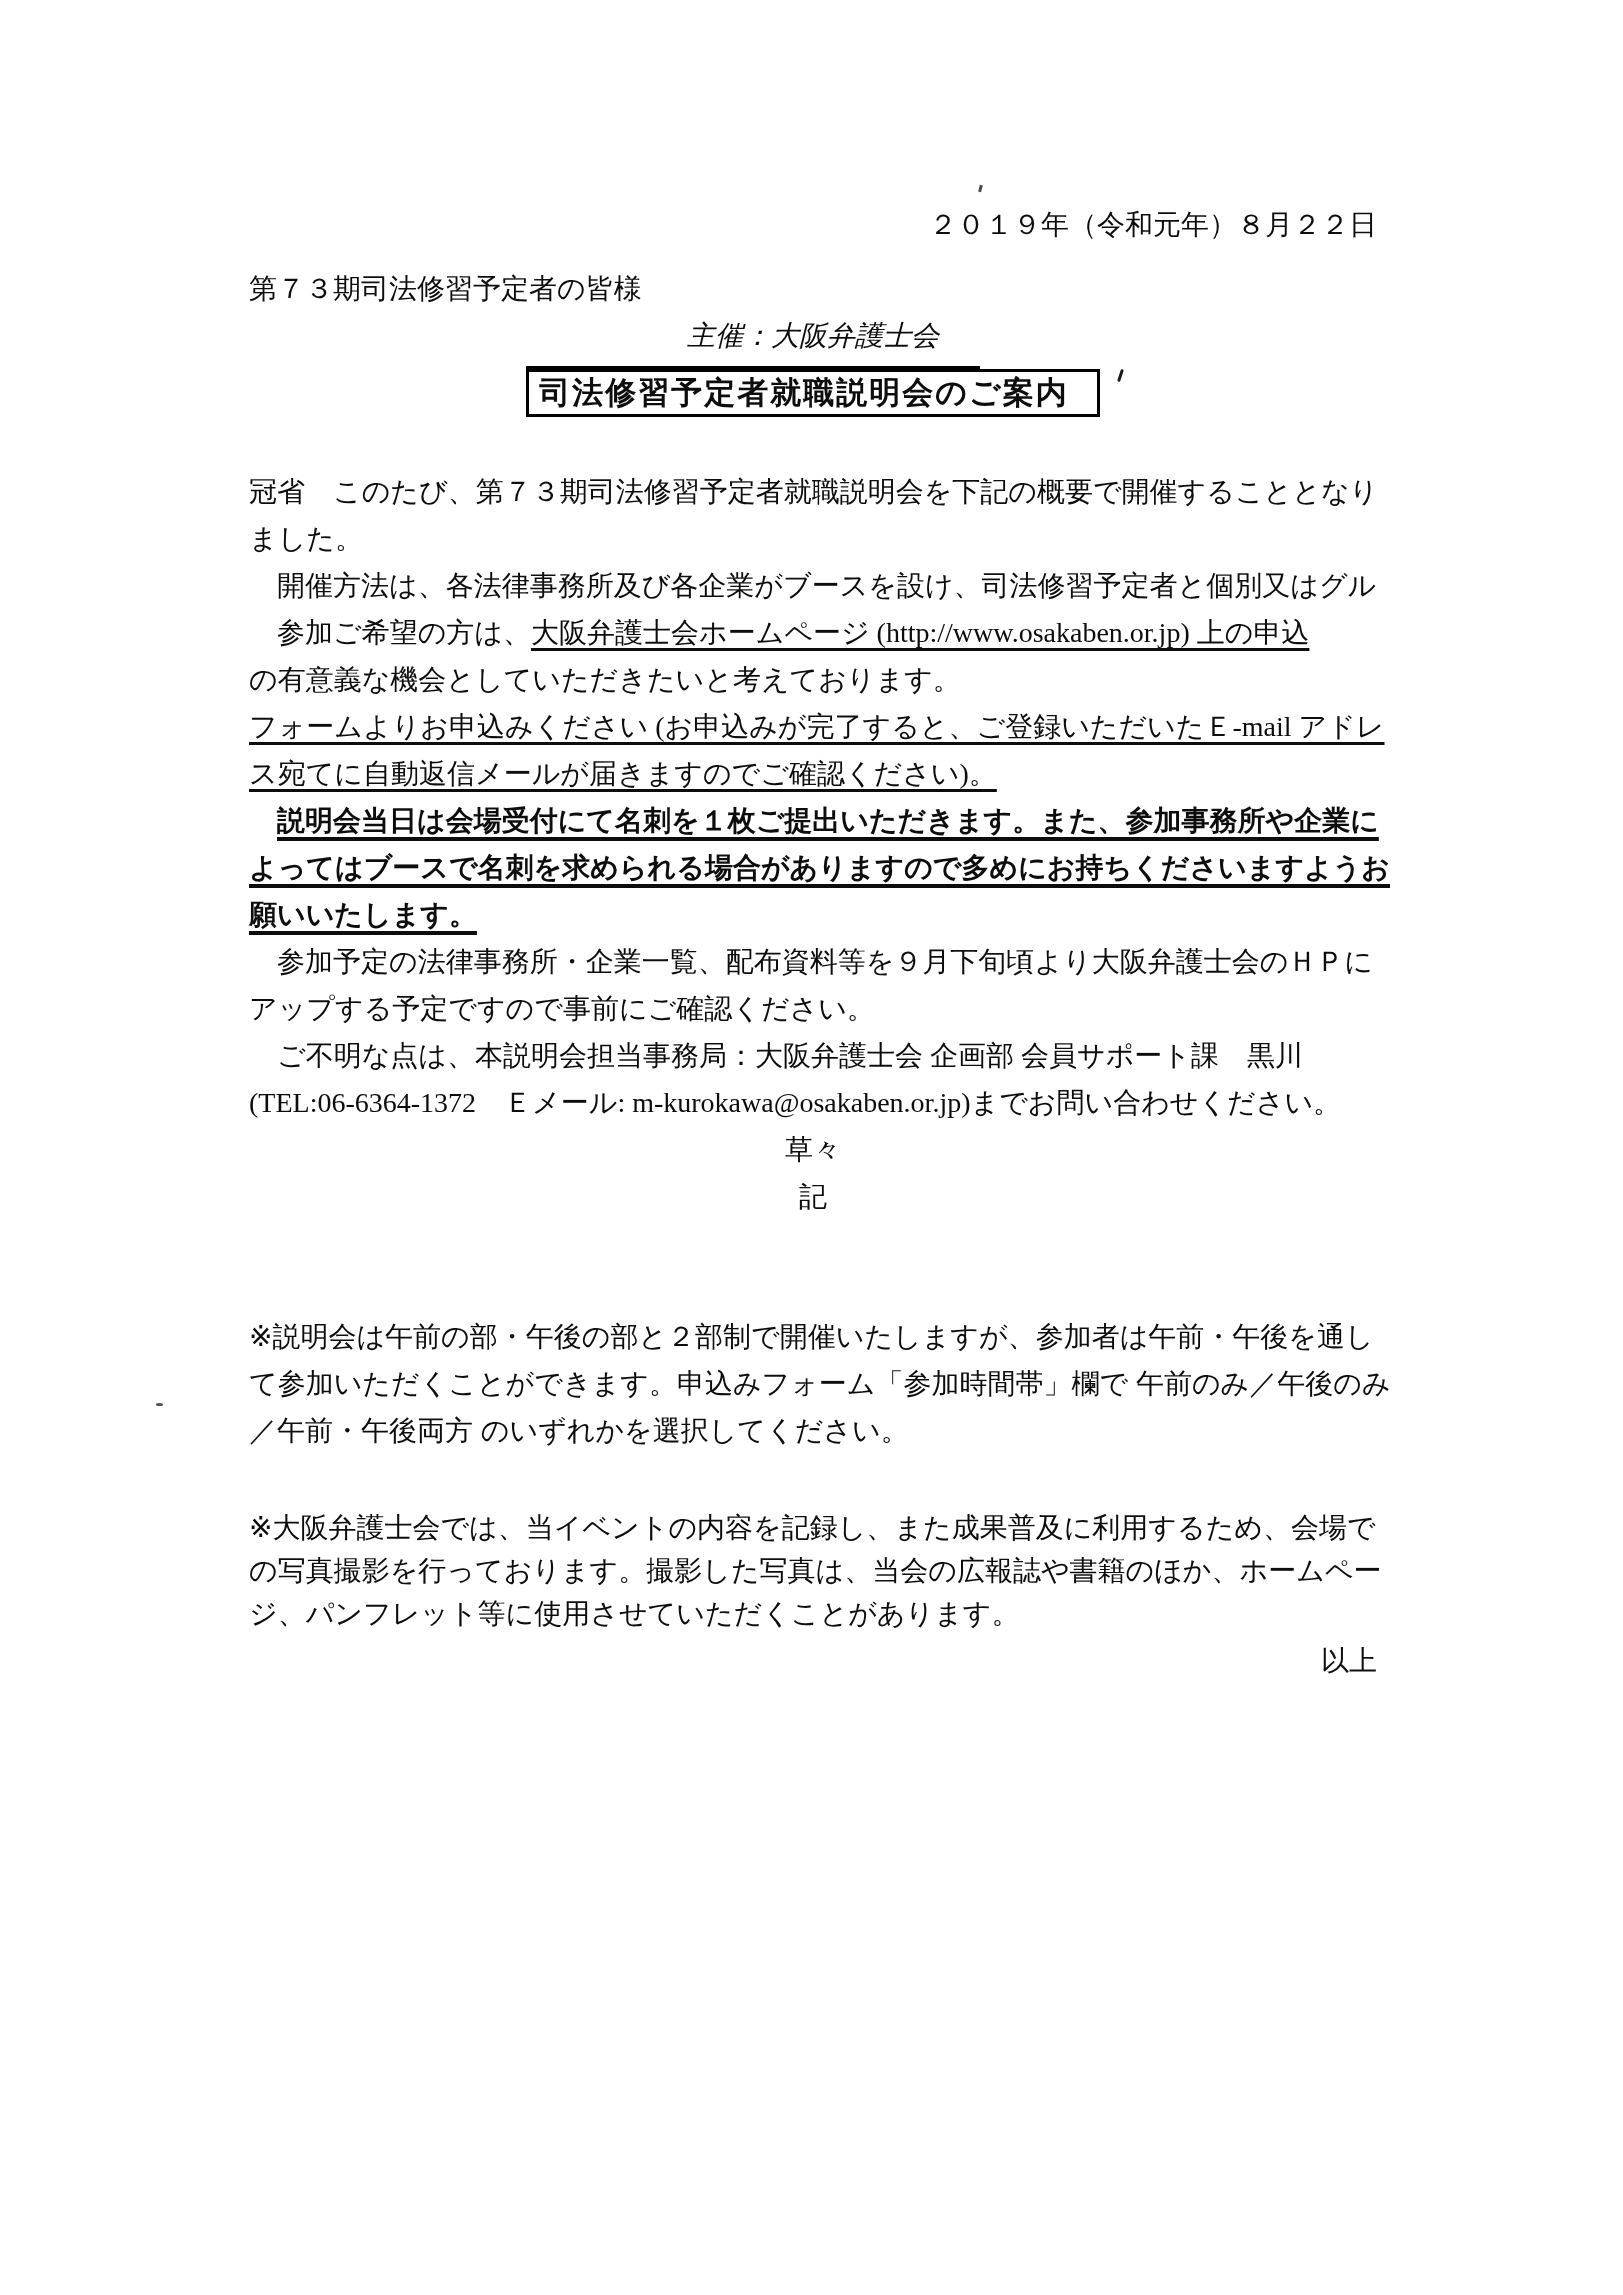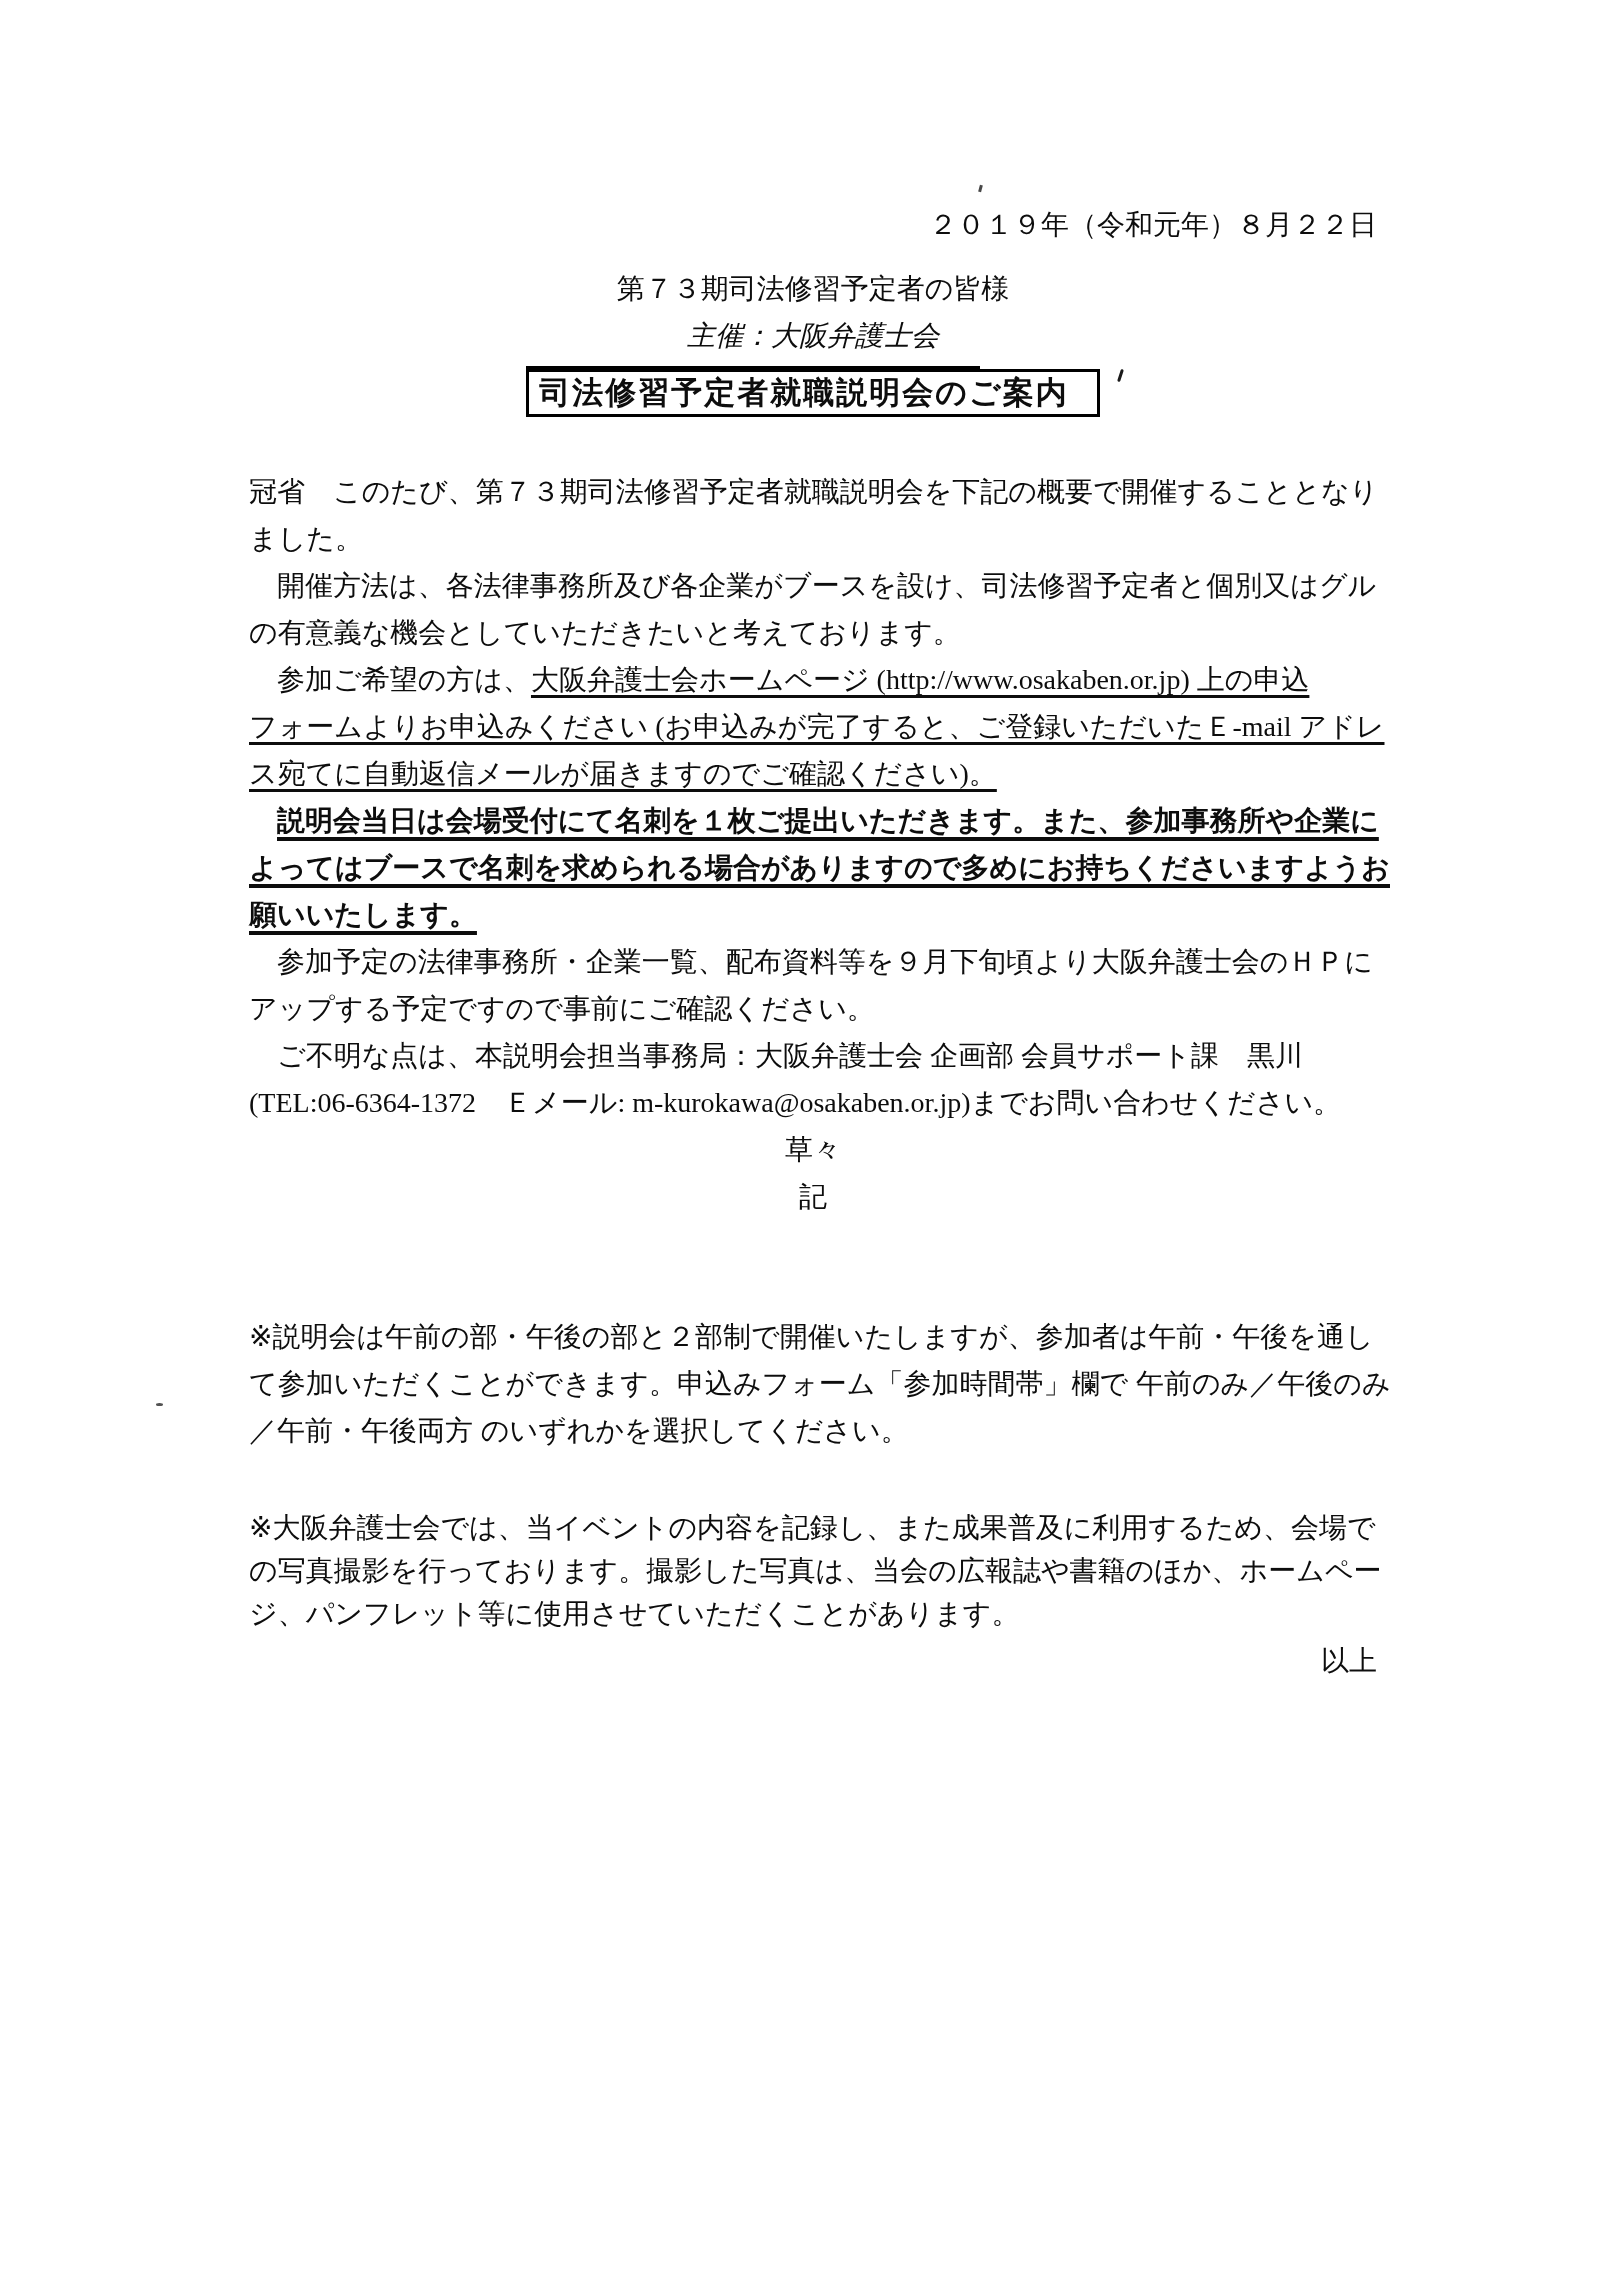--- a/index.html
+++ b/index.html
@@ -21,21 +21,21 @@
     left: 249px;
     right: 246px;
     top: 0;
   }
   .hline {
     font-size: 28px;
     line-height: 47px;
     white-space: pre;
   }
   .date-line   { margin-top: 201px; text-align: right; }
-  .addressee   { margin-top: 17px;  text-align: center;  }
+  .addressee   { margin-top: 17px;  text-align: left;  }
   .organizer   { text-align: center; font-style: italic; }
 
   .title-wrap {
     margin-top: 10px;
     text-align: center;
     height: 52px;
   }
   .title-box {
     display: inline-block;
     position: relative;
@@ -134,22 +134,22 @@
     <div class="hline organizer">主催：大阪弁護士会</div>
 
     <div class="title-wrap">
       <span class="title-box">司法修習予定者就職説明会のご案内</span>
     </div>
 
     <div class="body-block">
         <div class="line"><span class="">冠省　このたび、第７３期司法修習予定者就職説明会を下記の概要で開催することとなり</span></div>
         <div class="line"><span class="">ました。</span></div>
         <div class="line"><span class="">　開催方法は、各法律事務所及び各企業がブースを設け、司法修習予定者と個別又はグル</span></div>
+        <div class="line"><span class="">　参加ご希望の方は、</span><span class="seg-u">大阪弁護士会ホームページ (http://www.osakaben.or.jp) 上の申込</span></div>
         <div class="line"><span class="">の有意義な機会としていただきたいと考えております。</span></div>
-        <div class="line"><span class="">　参加ご希望の方は、</span><span class="seg-u">大阪弁護士会ホームページ (http://www.osakaben.or.jp) 上の申込</span></div>
         <div class="line"><span class="seg-u">フォームよりお申込みください (お申込みが完了すると、ご登録いただいたＥ-mail アドレ</span></div>
         <div class="line"><span class="seg-u">ス宛てに自動返信メールが届きますのでご確認ください)。</span></div>
         <div class="line"><span class="">　</span><span class="seg-bold seg-u">説明会当日は会場受付にて名刺を１枚ご提出いただきます。また、参加事務所や企業に</span></div>
         <div class="line"><span class="seg-bold seg-u">よってはブースで名刺を求められる場合がありますので多めにお持ちくださいますようお</span></div>
         <div class="line"><span class="seg-bold seg-u">願いいたします。</span></div>
         <div class="line"><span class="">　参加予定の法律事務所・企業一覧、配布資料等を９月下旬頃より大阪弁護士会のＨＰに</span></div>
         <div class="line"><span class="">アップする予定ですので事前にご確認ください。</span></div>
         <div class="line"><span class="">　ご不明な点は、本説明会担当事務局：大阪弁護士会 企画部 会員サポート課　黒川</span></div>
         <div class="line"><span class="">(TEL:06-6364-1372　Ｅメール: m-kurokawa@osakaben.or.jp)までお問い合わせください。</span></div>
         <div class="line align-right"><span class="">草々</span></div>

